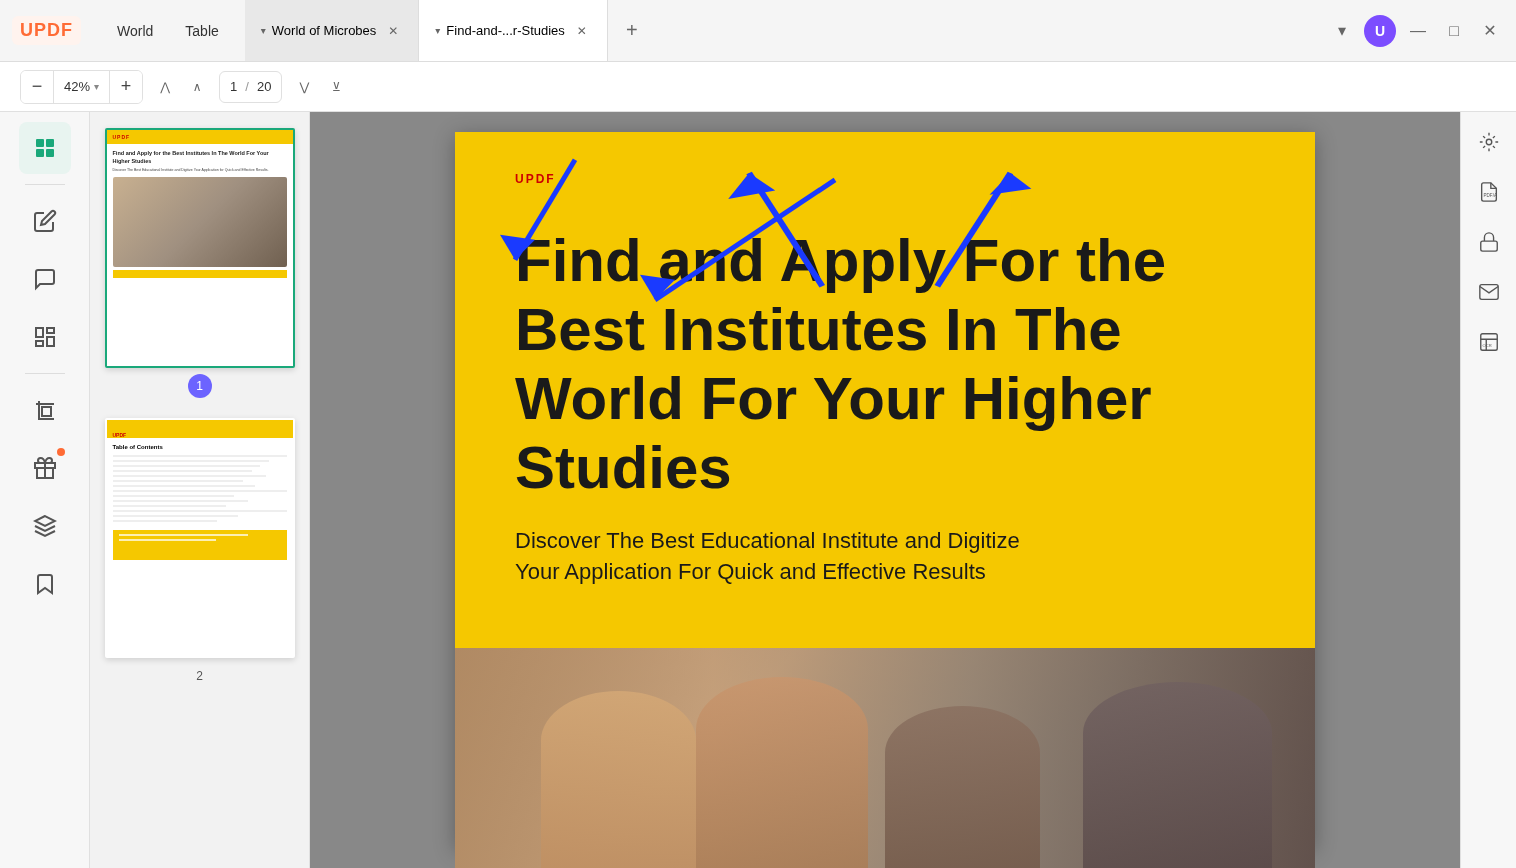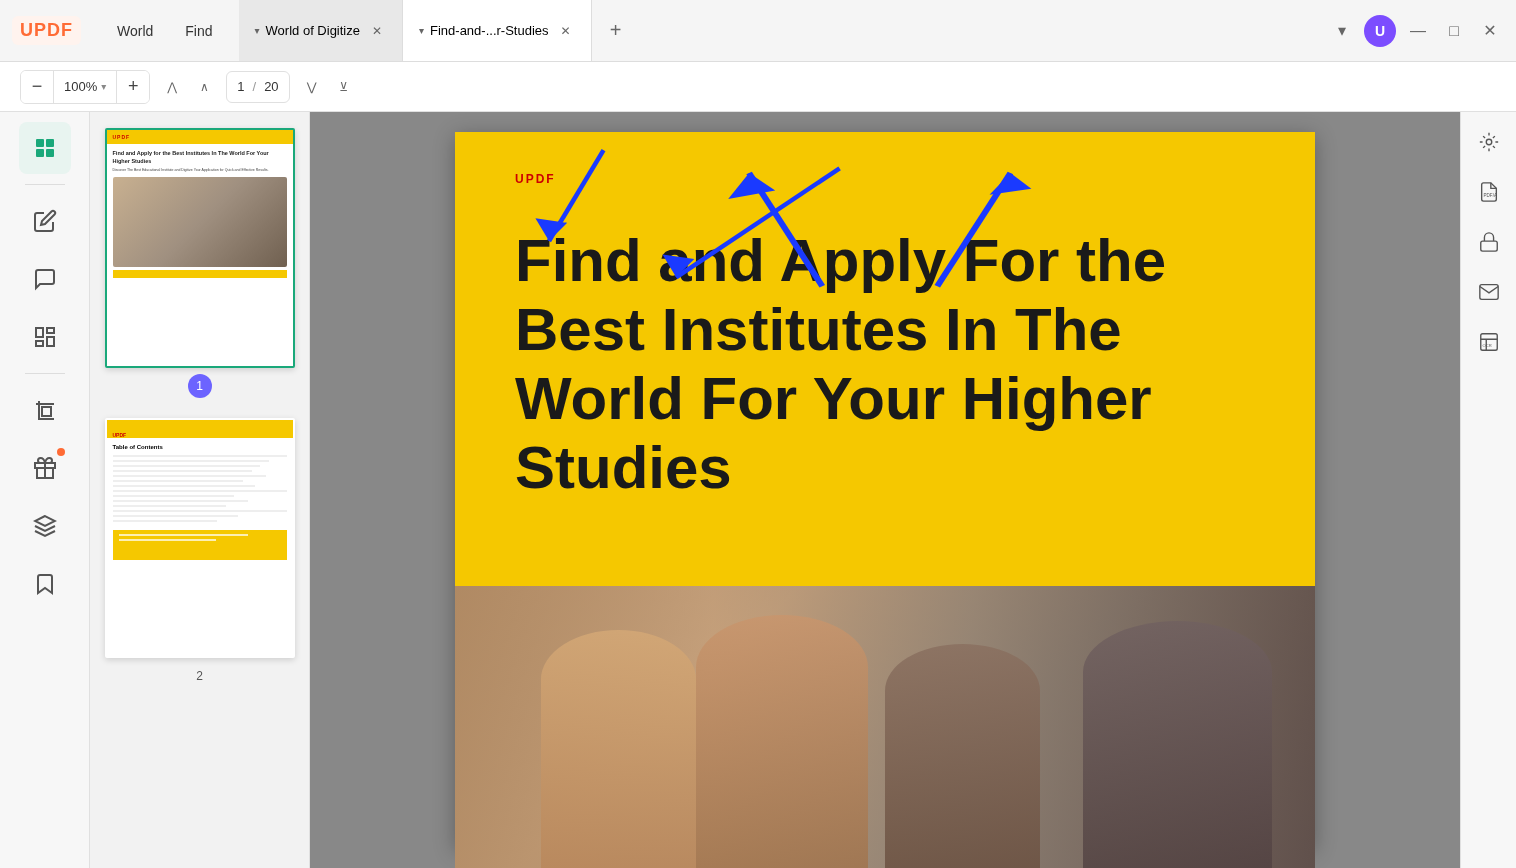--- a/index.html
+++ b/index.html
@@ -181,27 +181,27 @@
       border-radius: 6px; cursor: pointer; color: #555;
     }
     .right-icon svg { width: 22px; height: 22px; }
   </style>
 </head>
 <body>
 
 <div class="title-bar">
   <div class="updf-logo">UPDF</div>
   <div class="menu-item">World</div>
-  <div class="menu-item">Find</div>
+  <div class="menu-item">Table</div>
 
   <div class="tabs-area">
 
     <div class="tab inactive">
       <span class="tab-arrow">▾</span>
-      <span class="tab-label">World of Digitize</span>
+      <span class="tab-label">World of Microbes</span>
       <span class="tab-close">✕</span>
     </div>
 
     <div class="tab active">
       <span class="tab-arrow">▾</span>
       <span class="tab-label">Find-and-...r-Studies</span>
       <span class="tab-close">✕</span>
     </div>
     <div class="tab-add">+</div>
   </div>
@@ -212,21 +212,21 @@
     <div class="tb-btn">—</div>
     <div class="tb-btn">□</div>
     <div class="tb-btn">✕</div>
   </div>
 </div>
 
 <div class="toolbar">
   <div class="zoom-display">
     <div class="zoom-btn">−</div>
     <div class="zoom-value">
-      <span>100%</span>
+      <span>42%</span>
       <span style="font-size:10px;color:#888">▾</span>
     </div>
     <div class="zoom-btn">+</div>
   </div>
 
   <div class="nav-btns">
     <div class="nav-btn" style="font-size:12px;">⋀</div>
     <div class="nav-btn" style="font-size:12px;">∧</div>
   </div>
 
@@ -360,20 +360,23 @@
       <div class="doc-yellow-top">
 
         <div class="doc-logo-bar">
           <span style="font-size:12px; font-weight:900; color:#cc0000; letter-spacing:2px; background:transparent;">UPDF</span>
         </div>
 
         <div class="doc-main-title">
           Find and Apply For the Best Institutes In The World For Your Higher Studies
         </div>
 
+        <div class="doc-subtitle">
+          Discover The Best Educational Institute and Digitize<br>Your Application For Quick and Effective Results
+        </div>
 
         <svg class="arrows-overlay" viewBox="0 0 860 500" preserveAspectRatio="xMidYMid meet" style="position:absolute;top:0;left:0;width:100%;height:100%;pointer-events:none;">
 
           <line x1="120" y1="20" x2="60" y2="120" stroke="#1a3aff" stroke-width="5"></line>
           <polygon points="60,120 45,95 80,100" fill="#1a3aff"></polygon>
 
           <line x1="380" y1="40" x2="200" y2="160" stroke="#1a3aff" stroke-width="5"></line>
           <polygon points="200,160 185,135 220,140" fill="#1a3aff"></polygon>
         </svg>
       </div>

